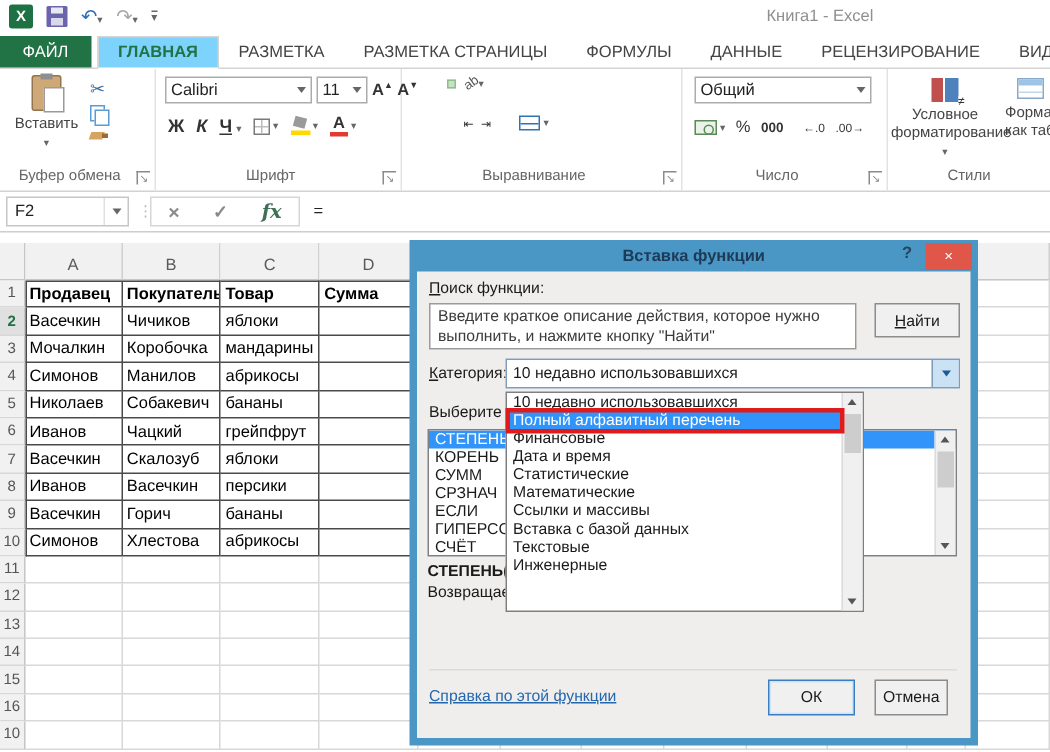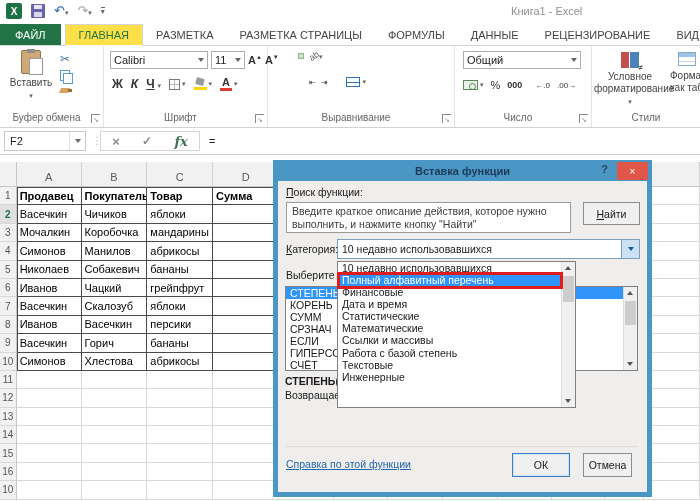--- a/index.html
+++ b/index.html
@@ -19,22 +19,22 @@
   .redo { color:#a6a6a6; font-size:13px; line-height:14px; }
   .mini-drop { font-size:7px; color:#666; }
   .qat-custom { font-size:8px; color:#666; border-top:1px solid #666; line-height:7px; }
   #win-title { position:absolute; left:511px; top:5px; color:#8f8f8f; font-size:11px; }
 
   
   #tabrow { position:absolute; left:0; top:24px; width:700px; height:22px; background:#fff;
             border-bottom:1px solid #d4d4d4; display:flex; align-items:stretch; white-space:nowrap; }
   .tab { padding:0 13px; display:flex; align-items:center; font-size:11px; color:#444; cursor:default; }
   .tab.file { background:#217346; color:#fff; margin-right:4px; padding:0 15px; }
-  .tab.active { color:#217346; background:#fde047; border:1px solid #d4d4d4; border-bottom:1px solid #fff;
-                margin-bottom:-1px; }
+  .tab.active { color:#217346; background:#7dd3fc; border:1px solid #d4d4d4; border-bottom:1px solid #fff;
+                margin-bottom:-1px;font-weight:bold; }
 
   
   #ribbon { position:absolute; left:0; top:46px; width:700px; height:82px; background:#fff;
             border-bottom:1px solid #d2d2d2; font-size:10px; }
   .grp { position:absolute; top:0; height:81px; border-right:1px solid #e3e3e3; }
   .grp-label { position:absolute; bottom:4px; left:0; right:10px; text-align:center; color:#666; font-size:10px; }
   .launcher { position:absolute; right:3px; bottom:4px; width:9px; height:9px;
               border-left:1px solid #8a8a8a; border-top:1px solid #8a8a8a; font-size:7px; color:#8a8a8a;
               line-height:9px; text-align:center; }
   
@@ -639,21 +639,21 @@
     </div>
     <div id="dropdown">
       <div id="dd-items">
           <div class="ditem first">10 недавно использовавшихся</div>
           <div class="ditem sel">Полный алфавитный перечень</div>
           <div class="ditem">Финансовые</div>
           <div class="ditem">Дата и время</div>
           <div class="ditem">Статистические</div>
           <div class="ditem">Математические</div>
           <div class="ditem">Ссылки и массивы</div>
-          <div class="ditem">Работа с базой степень</div>
+          <div class="ditem">Вставка с базой данных</div>
           <div class="ditem">Текстовые</div>
           <div class="ditem">Инженерные</div>
         </div>
       <div class="sb">
         <span class="tri-up"></span>
         <span class="thumb" style="top:14px;height:26px;"></span>
         <span class="tri-dn"></span>
       </div>
       <div id="red-box" style="top: 10.08px;"></div>
     </div>

